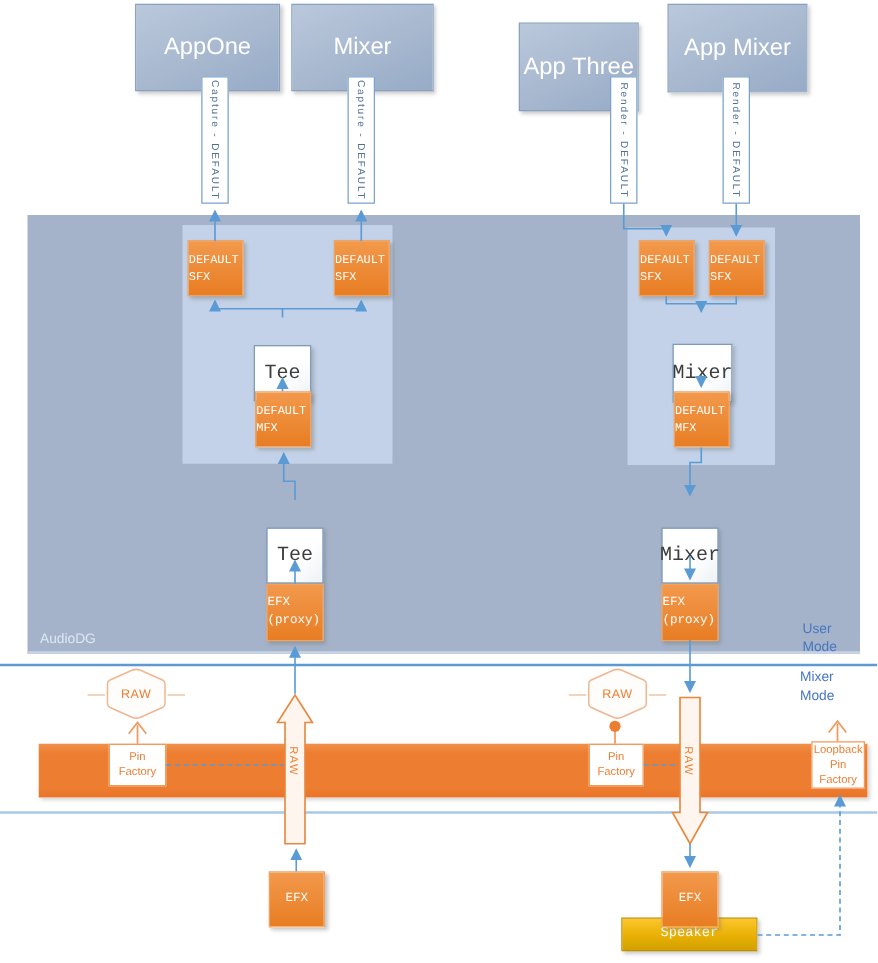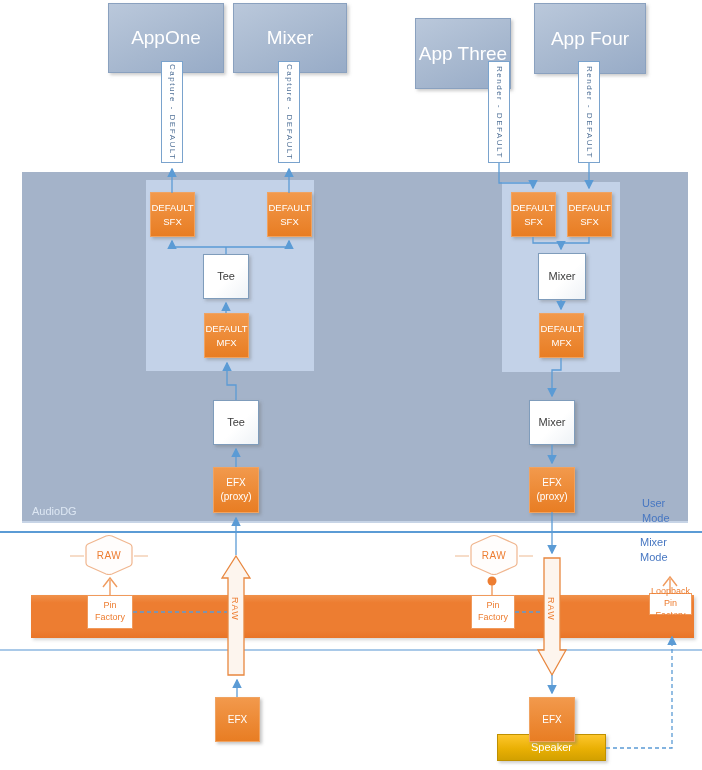--- a/index.html
+++ b/index.html
@@ -19,28 +19,28 @@
        display:flex;align-items:center;justify-content:center;
        color:#fff;font-size:19px;z-index:2;}
 
   
   .stream{background:#fff;border:1px solid #7aa3cd;z-index:3;
           display:flex;align-items:center;justify-content:center;}
   .stream span{writing-mode:vertical-rl;font-size:8px;letter-spacing:1.5px;
                color:#4e6f96;white-space:nowrap;}
 
   
-  .node{display:flex;align-items:center;justify-content:center;text-align:center;
-        z-index:3;line-height:1.4;}
+  .node{display:flex;align-items:center;justify-content:center;
+        z-index:3;line-height:1.4;font-family:Liberation Mono, monospace;}
   .orange{background:linear-gradient(180deg,#f2994c 0%,#e87d23 100%);
           border:1px solid #f0a361;box-shadow:2px 2px 3px rgba(110,110,110,.4);
           color:#fff;font-size:9.5px;}
   .white-node{background:linear-gradient(135deg,#ffffff 55%,#eef2f6 100%);
           border:1px solid #7f9cbb;box-shadow:2px 2px 3px rgba(110,110,110,.35);
-          color:#3d3d3d;font-size:11px;}
+          color:#3d3d3d;font-size:16px;margin-top:22px;}
   .gold{background:linear-gradient(180deg,#fdc62c 0%,#e9b004 55%,#d2a000 100%);
         border:1px solid #bf9000;box-shadow:2px 2px 3px rgba(110,110,110,.35);
         color:#fff;font-size:11px;z-index:2;}
   .kbar{background:linear-gradient(180deg,#f0914a 0%,#ed7d31 18%,#ed7d31 82%,#e97427 100%);
         border:1px solid #f3a express;box-shadow:2px 2px 3px rgba(120,120,120,.3);z-index:2;}
 
   
   .pinbox{background:#fff;border:1px solid #f09a5c;color:#ed7d31;font-size:9px;
           display:flex;align-items:center;justify-content:center;text-align:center;
           line-height:1.3;z-index:4;}
@@ -79,21 +79,21 @@
   <div class="abs app" style="left:108px;top:3px;width:116px;height:70px;">
       <span>AppOne</span>
     </div>
   <div class="abs app" style="left:233px;top:3px;width:114px;height:70px;">
       <span>Mixer</span>
     </div>
   <div class="abs app" style="left:415px;top:18px;width:96px;height:71px;">
       <span>App Three</span>
     </div>
   <div class="abs app" style="left:534px;top:3px;width:112px;height:71px;">
-      <span>App Four</span>
+      <span>App Mixer</span>
     </div>
 
   <div class="abs stream" style="left:161px;top:61px;width:22px;height:102px;">
       <span>Capture - DEFAULT</span>
     </div>
   <div class="abs stream" style="left:278px;top:61px;width:22px;height:102px;">
       <span>Capture - DEFAULT</span>
     </div>
   <div class="abs stream" style="left:488px;top:61px;width:22px;height:102px;">
       <span>Render - DEFAULT</span>
@@ -154,21 +154,21 @@
     </svg>
     <span>RAW</span>
   </div>
 
   <div class="abs pinbox" style="left:87px;top:595px;width:46px;height:34px;">
       <span>Pin Factory</span>
     </div>
   <div class="abs pinbox" style="left:471px;top:595px;width:44px;height:34px;">
       <span>Pin Factory</span>
     </div>
-  <div class="abs pinbox" style="left:649px;top:593px;width:43px;height:22px;">
+  <div class="abs pinbox" style="left:649px;top:593px;width:43px;height:38px;">
       <span>Loopback Pin Factory</span>
     </div>
 
   <div class="abs node orange" style="left:215px;top:697px;width:45px;height:45px;font-size:10px;z-index:3;">
       <span>EFX</span>
     </div>
   <div class="abs node orange" style="left:529px;top:697px;width:46px;height:45px;font-size:10px;z-index:3;">
       <span>EFX</span>
     </div>
   <div class="abs node gold" style="left:497px;top:734px;width:109px;height:27px;">

